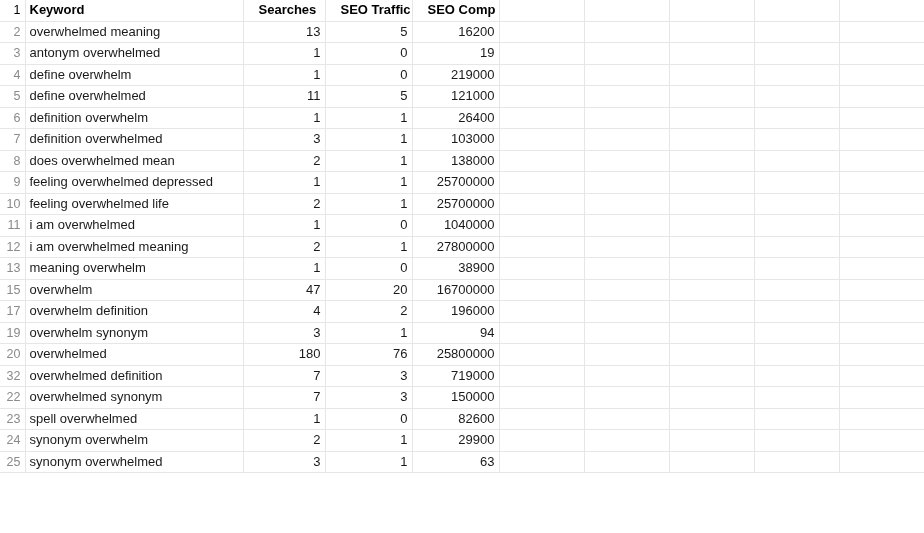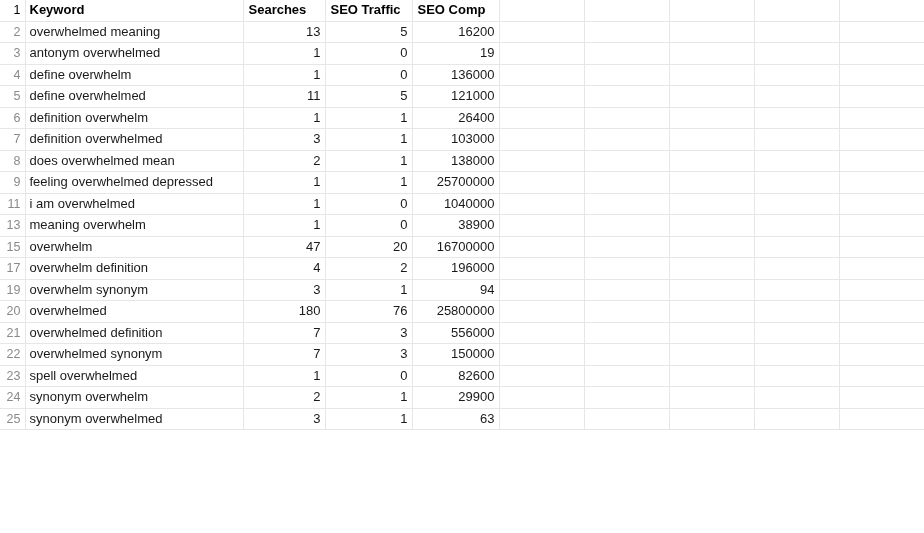--- a/index.html
+++ b/index.html
@@ -49,21 +49,21 @@
   col.c-comp     { width:87px; }
   col.c-empty    { width:85px; }
   col.c-last     { width:86px; }
 
   td.keyword  { text-align:left; }
   td.num      { text-align:right; padding-right:6px; }
   td.blank    { }
 
   tr.header td { font-weight:bold; color:#000000; }
   tr.header td.keyword { text-align:left; }
-  tr.header td.hnum    { text-align:left; padding-left:5px; }
+  tr.header td.hnum    { text-align:left; padding-left:15px; }
   tr.header td.rownum  { font-weight:normal; }
 </style>
 </head>
 <body>
 
 <div id="sheet">
   <table class="grid">
     <colgroup>
       <col class="c-rownum">
         <col class="c-keyword">
@@ -111,21 +111,21 @@
           <td class="blank"></td>
           <td class="blank"></td>
           <td class="blank"></td>
           <td class="blank"></td>
         </tr>
         <tr>
           <td class="rownum">4</td>
           <td class="keyword">define overwhelm</td>
           <td class="num">1</td>
           <td class="num">0</td>
-          <td class="num">136000</td>
+          <td class="num">219000</td>
           <td class="blank"></td>
           <td class="blank"></td>
           <td class="blank"></td>
           <td class="blank"></td>
           <td class="blank"></td>
         </tr>
         <tr>
           <td class="rownum">5</td>
           <td class="keyword">define overwhelmed</td>
           <td class="num">11</td>
@@ -179,25 +179,49 @@
           <td class="num">1</td>
           <td class="num">1</td>
           <td class="num">25700000</td>
           <td class="blank"></td>
           <td class="blank"></td>
           <td class="blank"></td>
           <td class="blank"></td>
           <td class="blank"></td>
         </tr>
         <tr>
+          <td class="rownum">10</td>
+          <td class="keyword">feeling overwhelmed life</td>
+          <td class="num">2</td>
+          <td class="num">1</td>
+          <td class="num">25700000</td>
+          <td class="blank"></td>
+          <td class="blank"></td>
+          <td class="blank"></td>
+          <td class="blank"></td>
+          <td class="blank"></td>
+        </tr>
+        <tr>
           <td class="rownum">11</td>
           <td class="keyword">i am overwhelmed</td>
           <td class="num">1</td>
           <td class="num">0</td>
           <td class="num">1040000</td>
+          <td class="blank"></td>
+          <td class="blank"></td>
+          <td class="blank"></td>
+          <td class="blank"></td>
+          <td class="blank"></td>
+        </tr>
+        <tr>
+          <td class="rownum">12</td>
+          <td class="keyword">i am overwhelmed meaning</td>
+          <td class="num">2</td>
+          <td class="num">1</td>
+          <td class="num">27800000</td>
           <td class="blank"></td>
           <td class="blank"></td>
           <td class="blank"></td>
           <td class="blank"></td>
           <td class="blank"></td>
         </tr>
         <tr>
           <td class="rownum">13</td>
           <td class="keyword">meaning overwhelm</td>
           <td class="num">1</td>
@@ -251,25 +275,25 @@
           <td class="num">180</td>
           <td class="num">76</td>
           <td class="num">25800000</td>
           <td class="blank"></td>
           <td class="blank"></td>
           <td class="blank"></td>
           <td class="blank"></td>
           <td class="blank"></td>
         </tr>
         <tr>
-          <td class="rownum">21</td>
+          <td class="rownum">32</td>
           <td class="keyword">overwhelmed definition</td>
           <td class="num">7</td>
           <td class="num">3</td>
-          <td class="num">556000</td>
+          <td class="num">719000</td>
           <td class="blank"></td>
           <td class="blank"></td>
           <td class="blank"></td>
           <td class="blank"></td>
           <td class="blank"></td>
         </tr>
         <tr>
           <td class="rownum">22</td>
           <td class="keyword">overwhelmed synonym</td>
           <td class="num">7</td>

